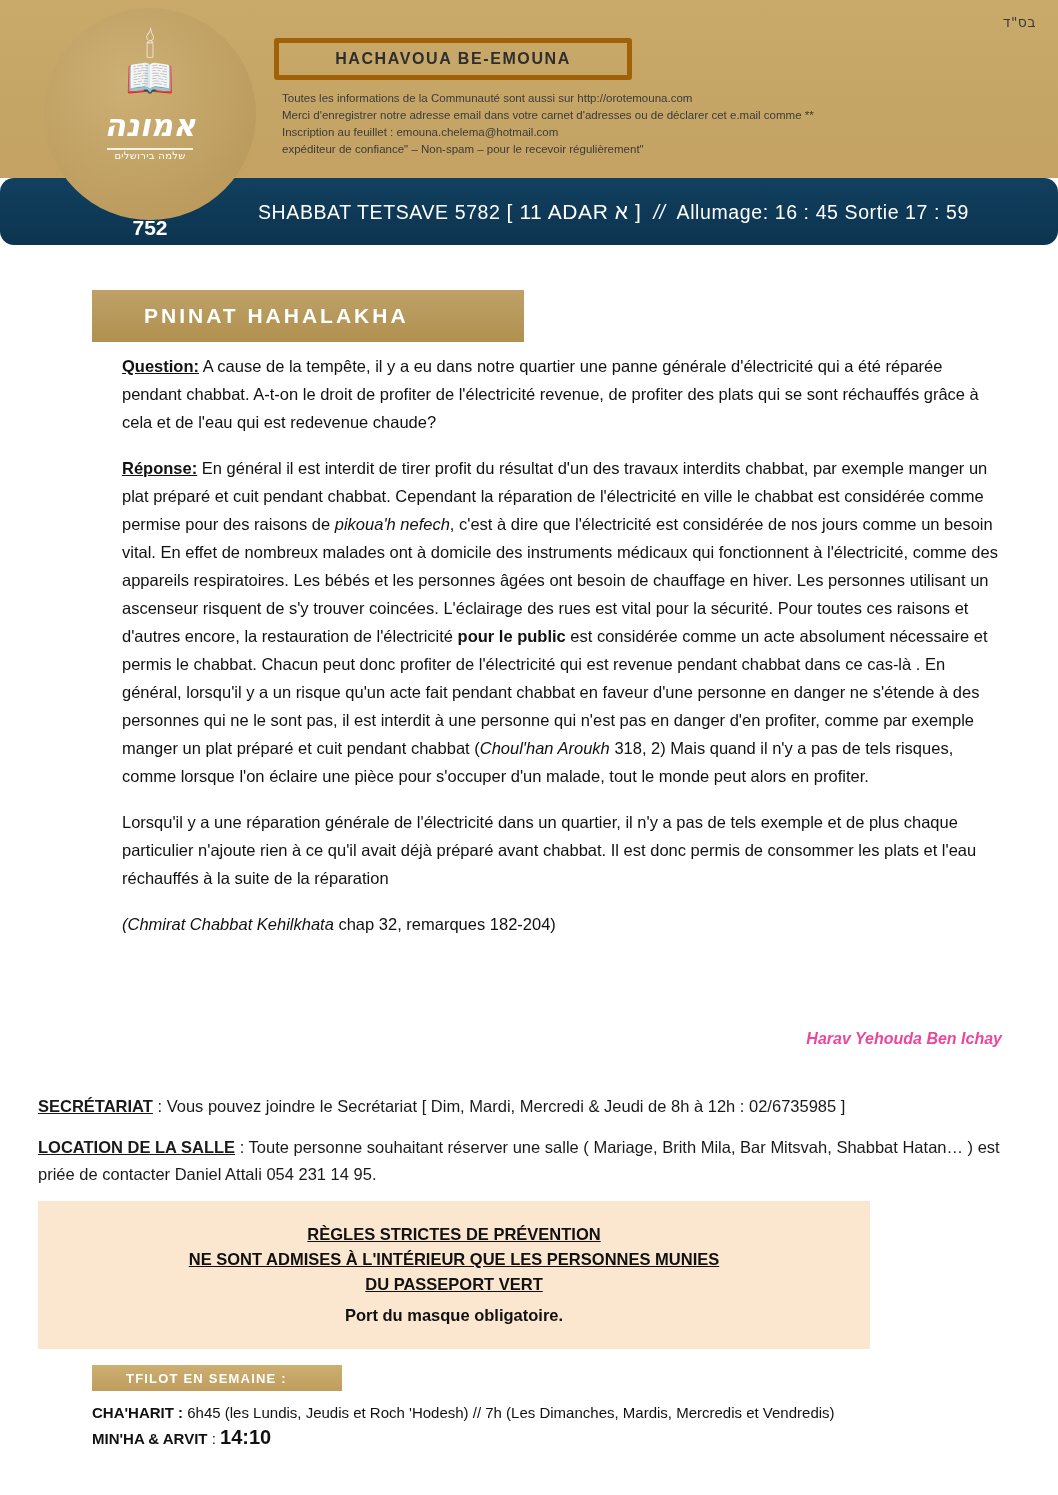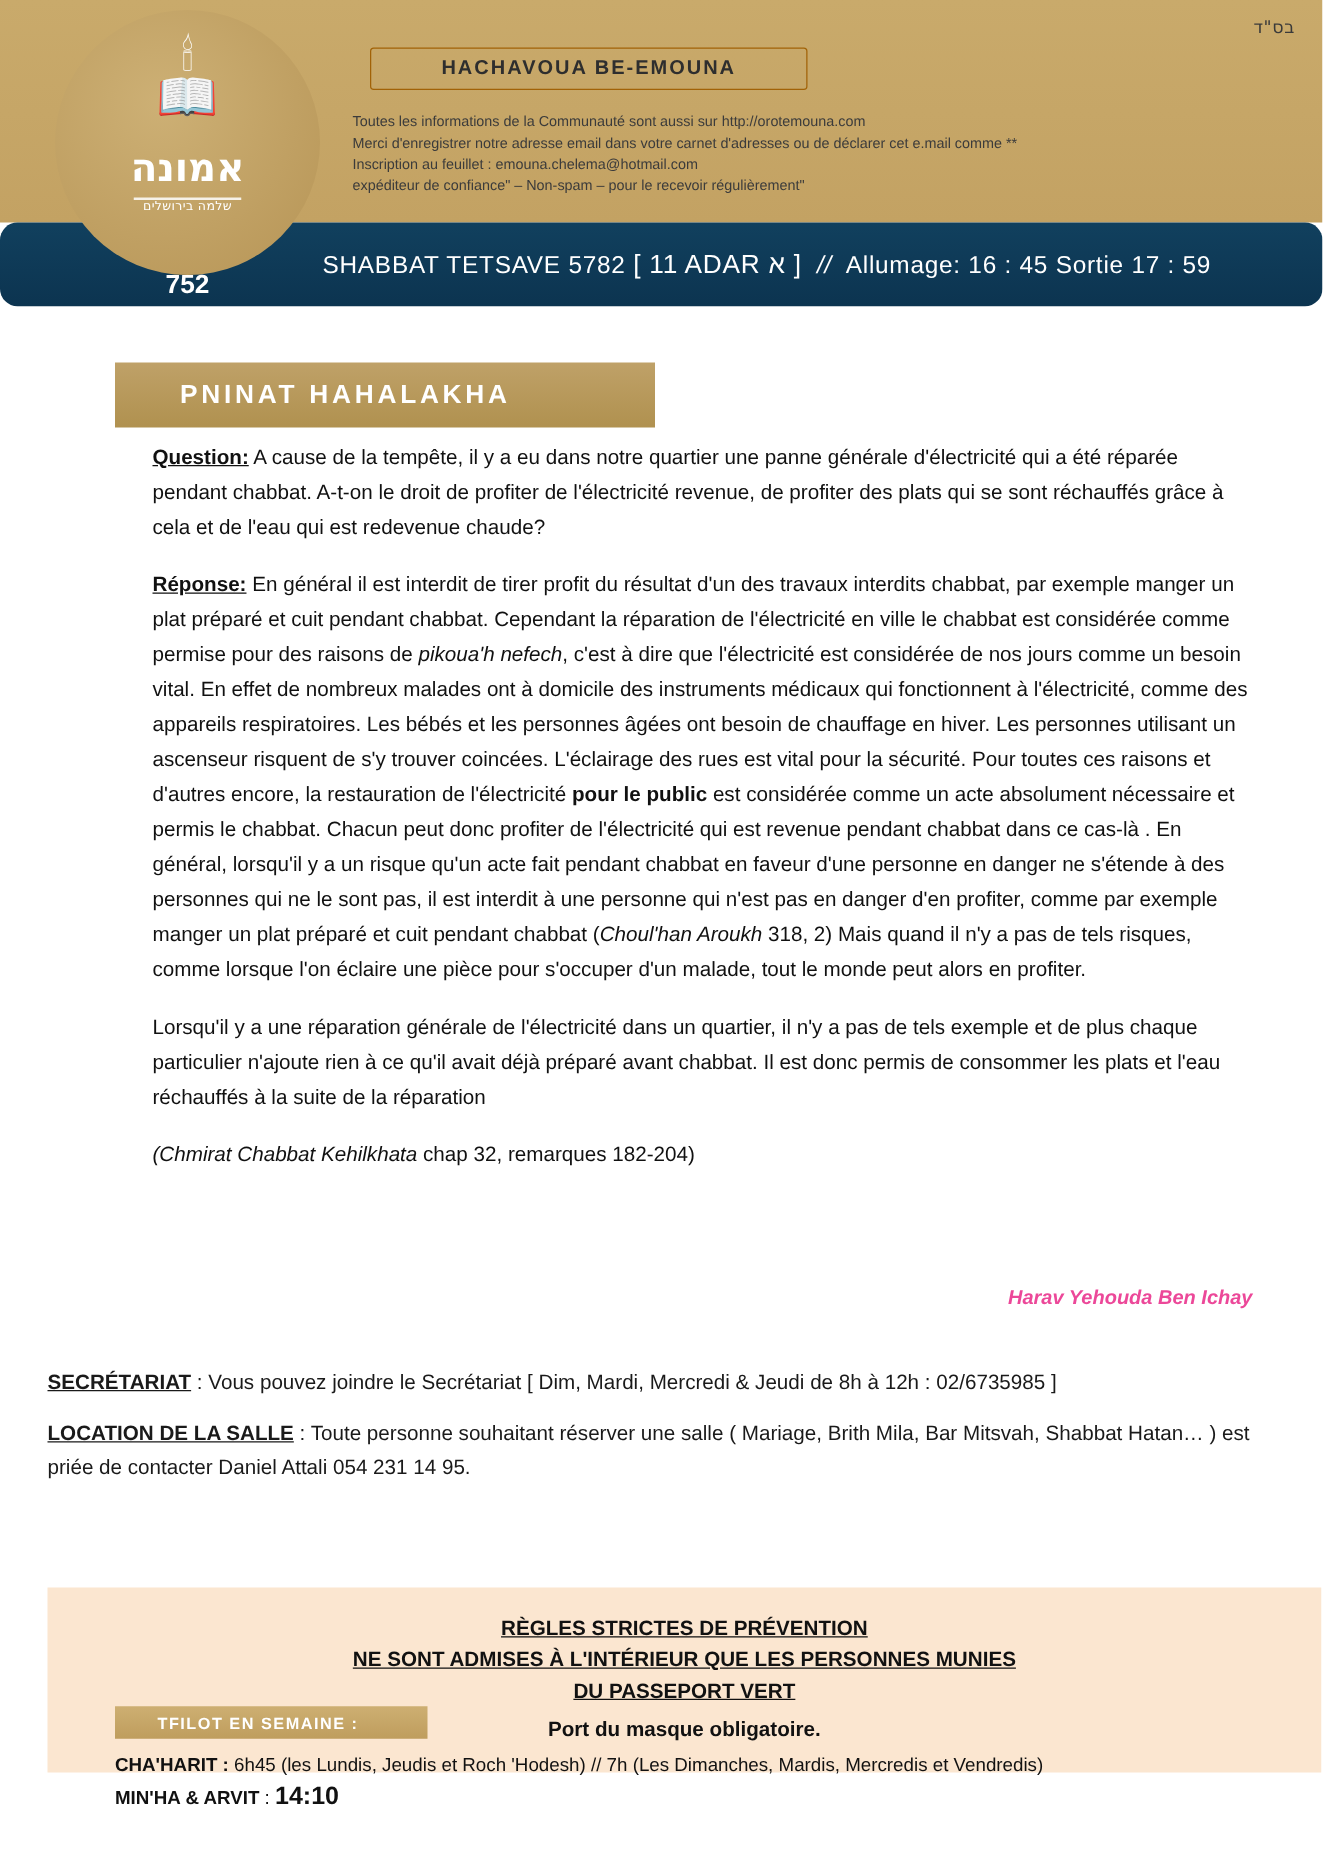--- a/index.html
+++ b/index.html
@@ -60,21 +60,22 @@
   .logo-book {
     font-size: 40px;
     line-height: 40px;
     margin-top: -2px;
   }
   .logo-heb {
     font-family: "DejaVu Sans", sans-serif;
     font-size: 31px;
     font-weight: bold;
     line-height: 34px;
-    margin-top: 20px;
+    margin-top: 10px;
+    font-style: italic;
   }
   .logo-sub {
     font-family: "DejaVu Sans", sans-serif;
     font-size: 10px;
     line-height: 12px;
     letter-spacing: .3px;
   }
   .logo-rule {
     width: 86px;
     height: 2px;
@@ -90,24 +91,24 @@
     text-align: center;
     color: #ffffff;
     font-size: 21px;
     font-weight: bold;
     z-index: 6;
   }
 
   .title-box {
     position: absolute;
     top: 38px;
-    left: 296px;
+    left: 274px;
     width: 348px;
     height: 32px;
-    border: 1px solid #a16207;
+    border: 5px solid #a16207;
     border-radius: 3px;
     display: flex;
     align-items: center;
     justify-content: center;
   }
   .title-box span {
     font-size: 16px;
     font-weight: bold;
     letter-spacing: 1.6px;
     color: #2e2e2e;
@@ -208,23 +209,23 @@
   .info-line {
     font-size: 16.5px;
     line-height: 27px;
     margin-bottom: 14px;
   }
   .info-line .lbl { font-weight: bold; text-decoration: underline; }
 
   
   .warn-box {
     position: absolute;
-    top: 1270px;
+    top: 1201px;
     left: 38px;
-    width: 1019px;
+    width: 832px;
     height: 148px;
     background: #fbe6d0;
     display: flex;
     flex-direction: column;
     align-items: center;
     justify-content: center;
   }
   .warn-line {
     font-size: 16.5px;
     line-height: 25px;

